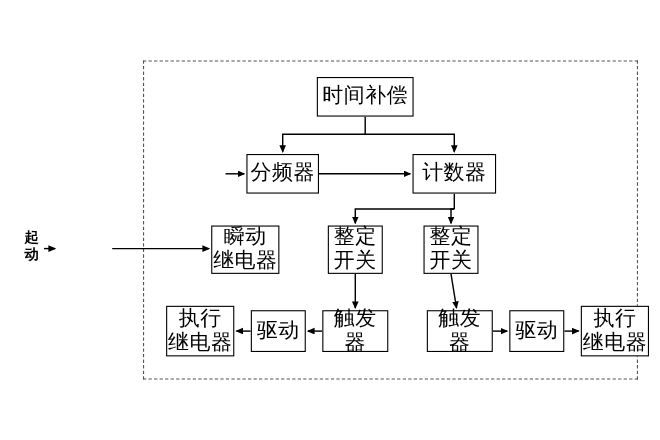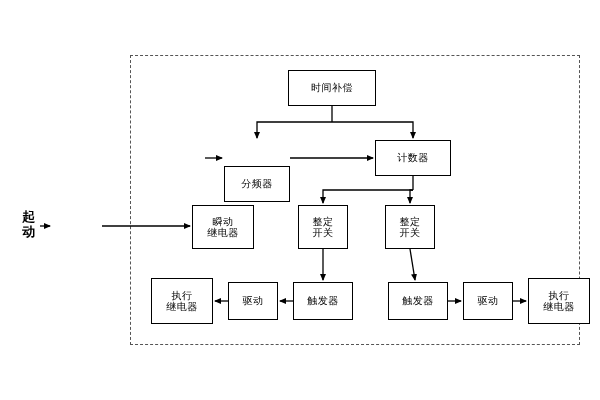--- a/index.html
+++ b/index.html
@@ -17,21 +17,21 @@
   }
   .box {
     position: absolute;
     box-sizing: border-box;
     border: 1px solid #000000;
     background: #ffffff;
     display: flex;
     align-items: center;
     justify-content: center;
     text-align: center;
-    font-size: 10px;
+    font-size: 19px;
     line-height: 1.15;
     color: #000000;
     white-space: pre-line;
     letter-spacing: 0.5px;
   }
   .plain {
     position: absolute;
     box-sizing: border-box;
     display: flex;
     align-items: center;
@@ -107,21 +107,21 @@
     <line x1="513" y1="301" x2="526" y2="301" marker-end="url(#arrow)"></line>
   </svg>
 
   <div class="plain" style="left:10px; top:203px; width:38px; height:44px;">
     <span>起
 动</span>
   </div>
 
 
 
-  <div class="box" style="left:224px; top:140px; width:66px; height:36px;margin-top:26px;">
+  <div class="box" style="left:224px; top:140px; width:66px; height:36px;">
     <span>分频器</span>
   </div>
 
   <div class="box" style="left:288px; top:70px; width:88px; height:36px;">
     <span>时间补偿</span>
   </div>
 
   <div class="box" style="left:375px; top:140px; width:76px; height:36px;">
     <span>计数器</span>
   </div>

